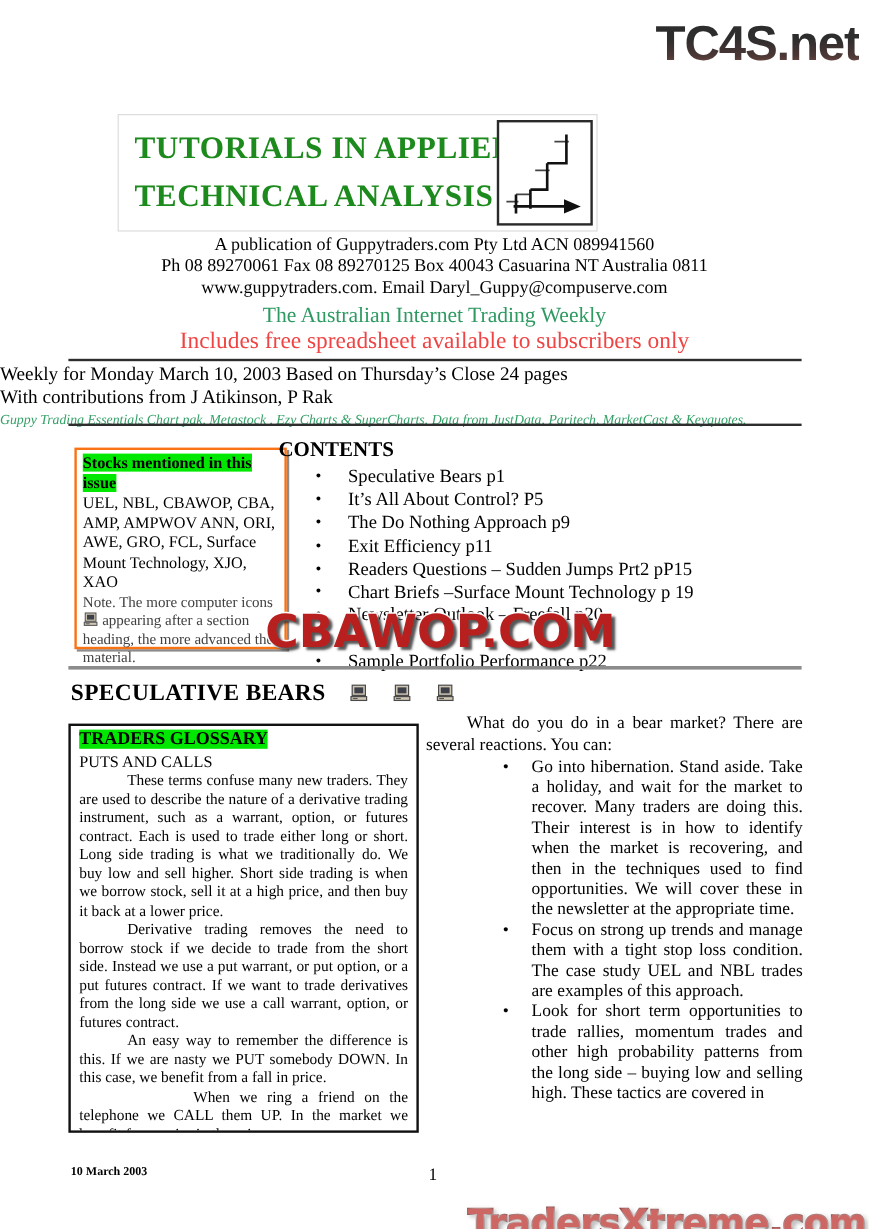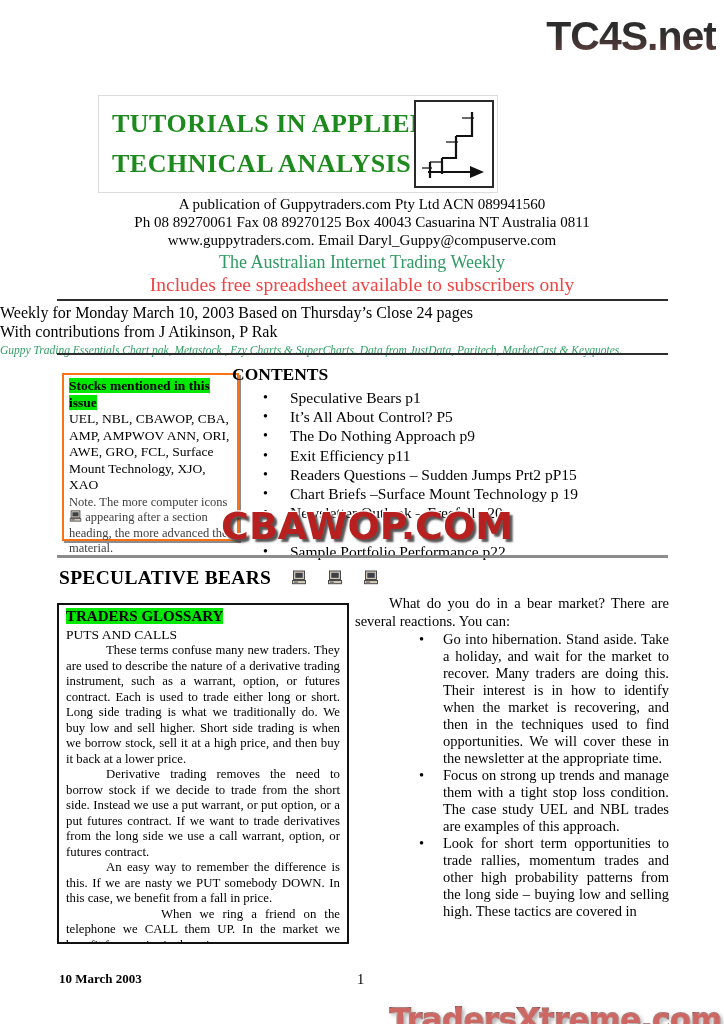--- a/index.html
+++ b/index.html
@@ -73,21 +73,21 @@
   .gp{margin:0;font-size:12.8px;line-height:15.5px;text-align:justify;text-indent:40px;}
   .gp.big-indent{text-indent:95px;}
 
   .rightcol{position:absolute;left:355px;top:584px;width:314px;font-size:14.5px;}
   .intro{margin:0;text-align:justify;text-indent:34px;line-height:17.6px;}
   .rc-list{list-style:none;margin:1px 0 0 0;padding:0;}
   .rc-list li{position:relative;margin-left:88px;width:226px;text-align:justify;line-height:17px;}
   .rc-list .dot{position:absolute;left:-24px;top:0;}
 
   
-  .footer-date{position:absolute;left:59px;top:960px;font-weight:bold;font-size:13px;}
+  .footer-date{position:absolute;left:59px;top:960px;font-weight:bold;font-size:10px;}
   .footer-page{position:absolute;left:357px;top:960px;font-size:14.5px;}
 </style>
 </head>
 <body>
 
 <svg width="0" height="0" style="position:absolute" aria-hidden="true">
   <symbol id="pc" viewBox="0 0 16 16">
     <rect x="2.5" y="1" width="11" height="8.5" fill="#cfc6b4" stroke="#4a4a4a" stroke-width="1"></rect>
     <rect x="4.3" y="2.8" width="7.4" height="5" fill="#3d3f49"></rect>
     <rect x="1.5" y="10.5" width="13" height="3.2" fill="#cfc6b4" stroke="#4a4a4a" stroke-width="1"></rect>

